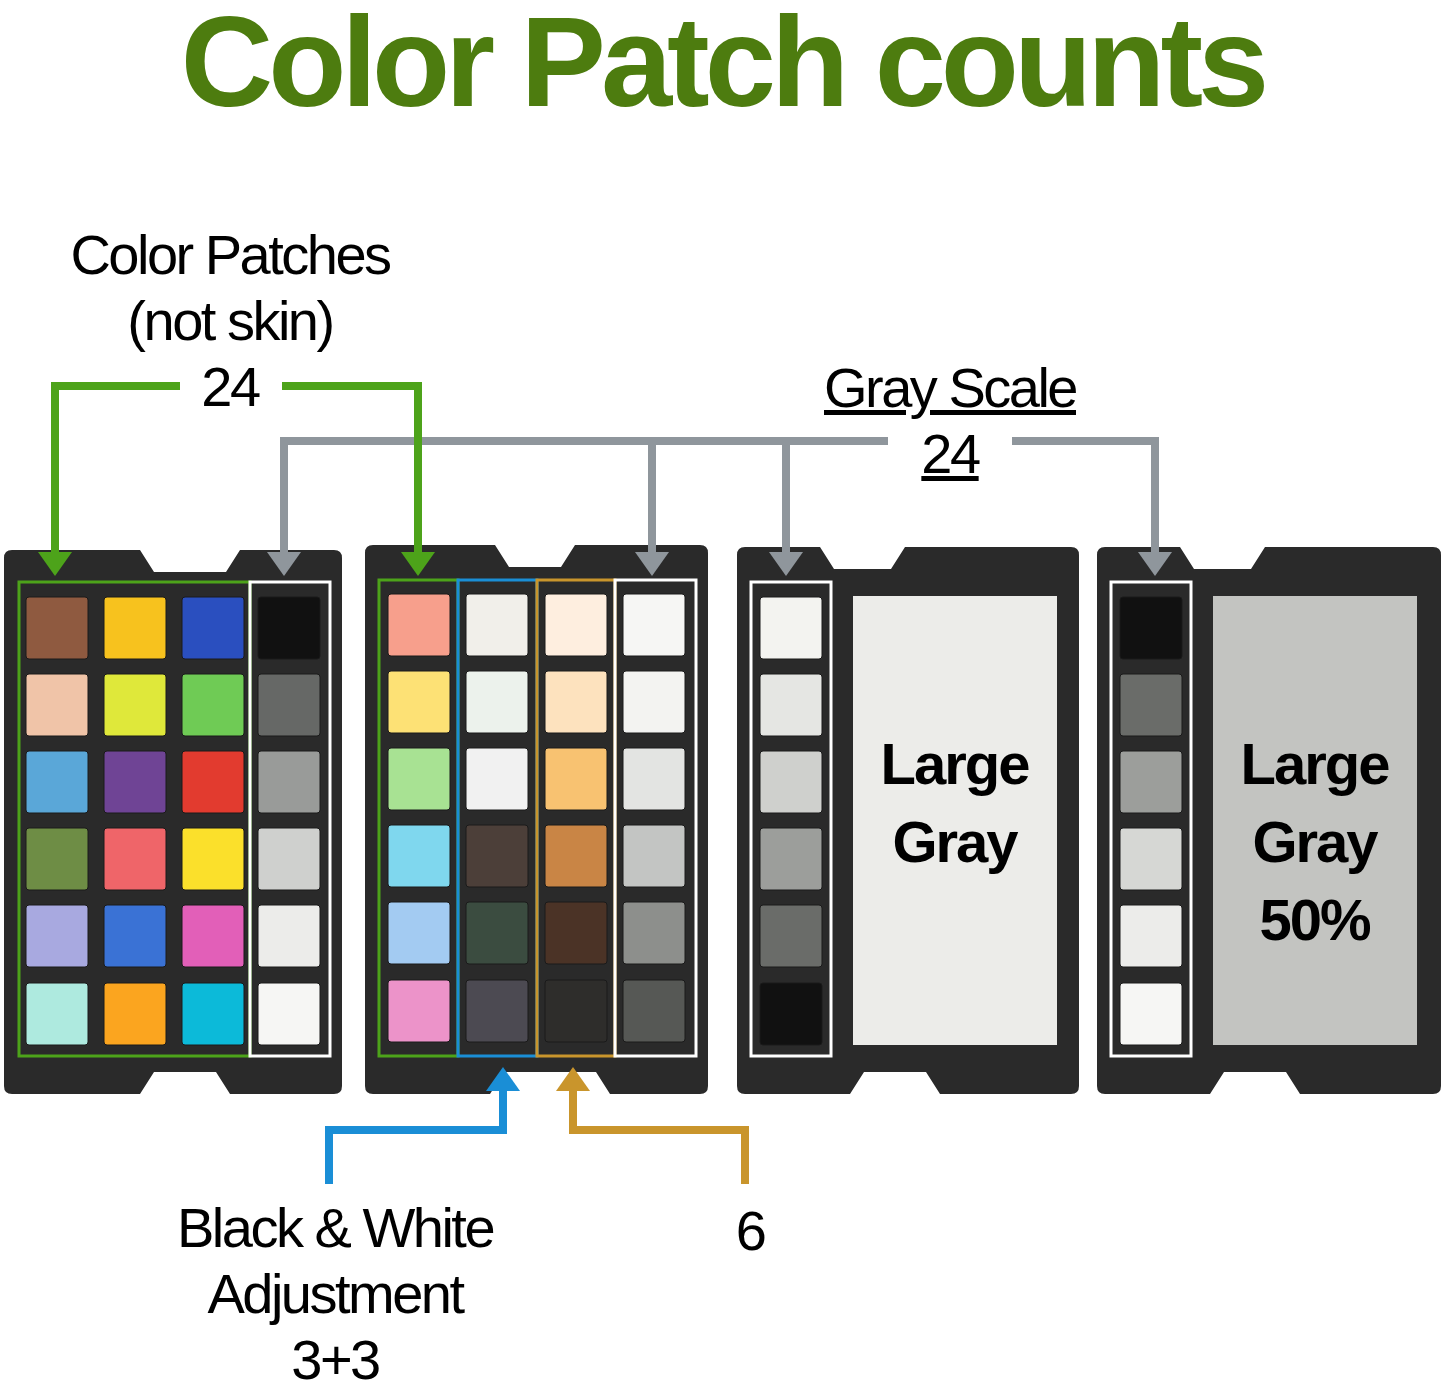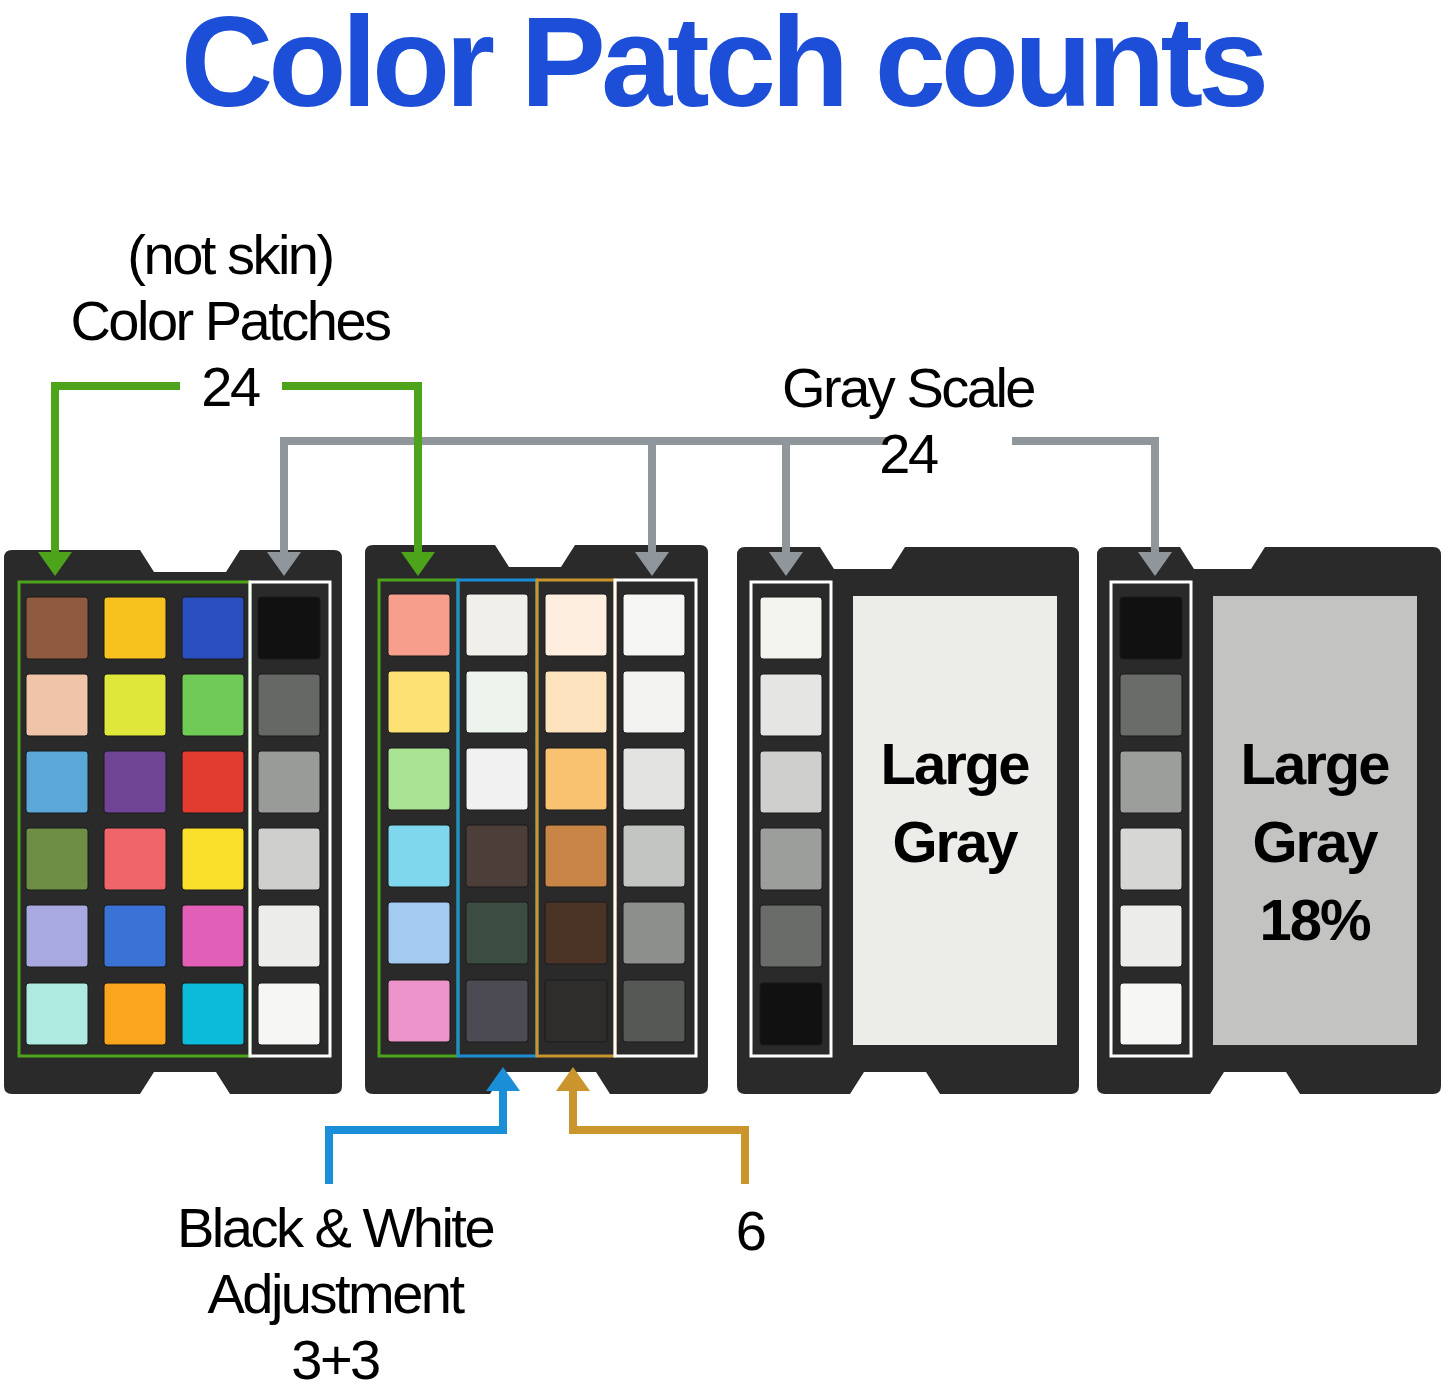--- a/index.html
+++ b/index.html
@@ -1,17 +1,17 @@
 <!DOCTYPE html>
 <html><head>
 <meta charset="utf-8">
 <style>
   html, body { margin: 0; padding: 0; background: #ffffff; }
   body { width: 1445px; height: 1387px; position: relative; overflow: hidden; font-family: "Liberation Sans", "DejaVu Sans", sans-serif; }
-  .title { position: absolute; left: 0; top: 0; width: 1445px; text-align: center; font-weight: bold; font-size: 128px; line-height: 124px; letter-spacing: -5px; color: #1d4ed8; }
+  .title { position: absolute; left: 0; top: 0; width: 1445px; text-align: center; font-weight: bold; font-size: 128px; line-height: 124px; letter-spacing: -5px; color: #4d7c0f; }
   .label { position: absolute; text-align: center; color: #000; font-size: 56px; line-height: 66px; letter-spacing: -2.5px; }
   svg { position: absolute; left: 0; top: 0; }
   .big-text { font-size: 58px; letter-spacing: -2px; font-weight: bold; }
 </style>
 </head>
 <body>
 
 <div class="title">Color Patch counts</div>
 
 <svg id="diagram" width="1445" height="1387" viewBox="0 0 1445 1387" xmlns="http://www.w3.org/2000/svg">
@@ -101,26 +101,26 @@
     <polyline points="282,386 418,386 418,555" fill="none" stroke="#4da31a" stroke-width="8" stroke-linejoin="miter"></polyline>
     <polygon points="38,552 72,552 55,576" fill="#4da31a"></polygon>
     <polygon points="401,552 435,552 418,576" fill="#4da31a"></polygon>
     <polyline points="329,1184 329,1130 503,1130 503,1090" fill="none" stroke="#1a8ed6" stroke-width="8" stroke-linejoin="miter"></polyline>
     <polygon points="486,1091 520,1091 503,1067" fill="#1a8ed6"></polygon>
     <polyline points="745,1184 745,1130 573,1130 573,1090" fill="none" stroke="#c9952c" stroke-width="8" stroke-linejoin="miter"></polyline>
     <polygon points="556,1091 590,1091 573,1067" fill="#c9952c"></polygon>
   </svg>
 
 <div class="label" style="left:30px; top:222px; width:400px;">
+  <div>Color Patches</div>
   <div>(not skin)</div>
-  <div>Color Patches</div>
   <div>24</div>
 </div>
 
-<div class="label" style="left:708px; top:355px; width:400px;">
+<div class="label" style="left:750px; top:355px; width:400px;text-decoration:underline;">
   <div>Gray Scale</div>
   <div>24</div>
 </div>
 
 <div class="label" style="left:130px; top:1195px; width:410px;">
   <div>Black &amp; White</div>
   <div>Adjustment</div>
   <div>3+3</div>
 </div>
 
@@ -128,14 +128,14 @@
   <div>6</div>
 </div>
 
 <div class="label big-text" style="left:852px; top:725px; width:205px; line-height:78px;">
   <div>Large</div>
   <div>Gray</div>
 </div>
 <div class="label big-text" style="left:1212px; top:725px; width:205px; line-height:78px;">
   <div>Large</div>
   <div>Gray</div>
-  <div>18%</div>
+  <div>50%</div>
 </div>
 
 </body></html>

